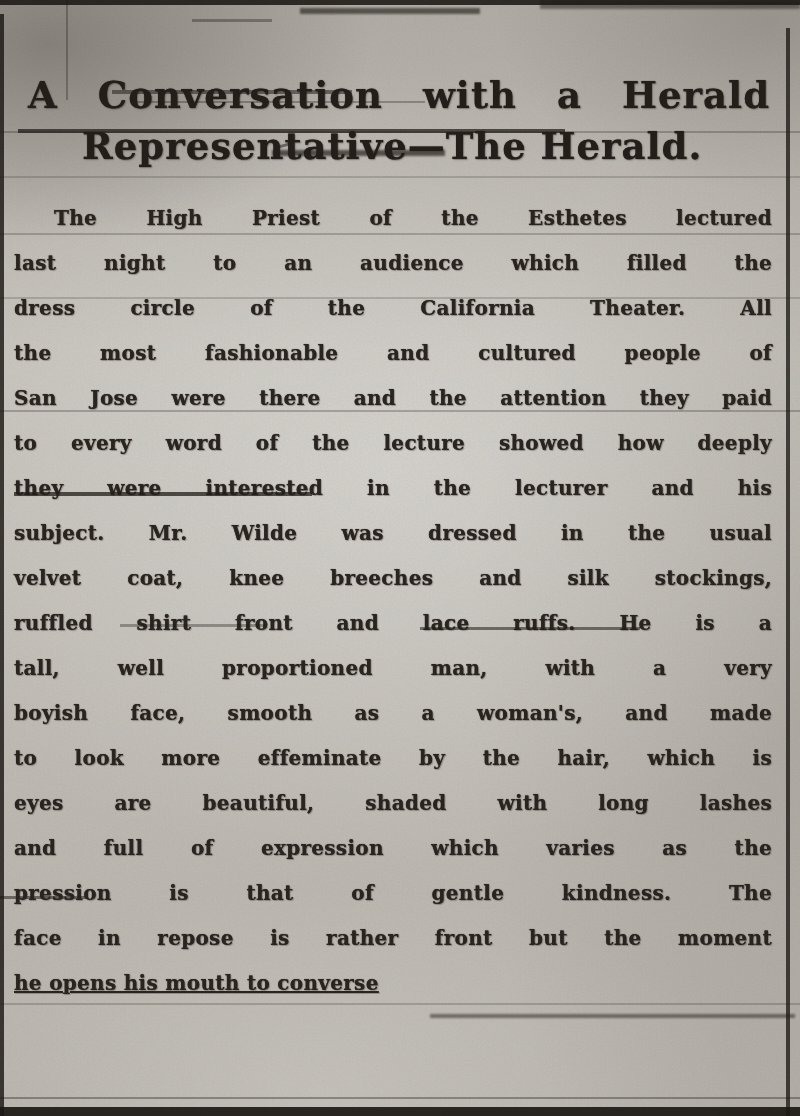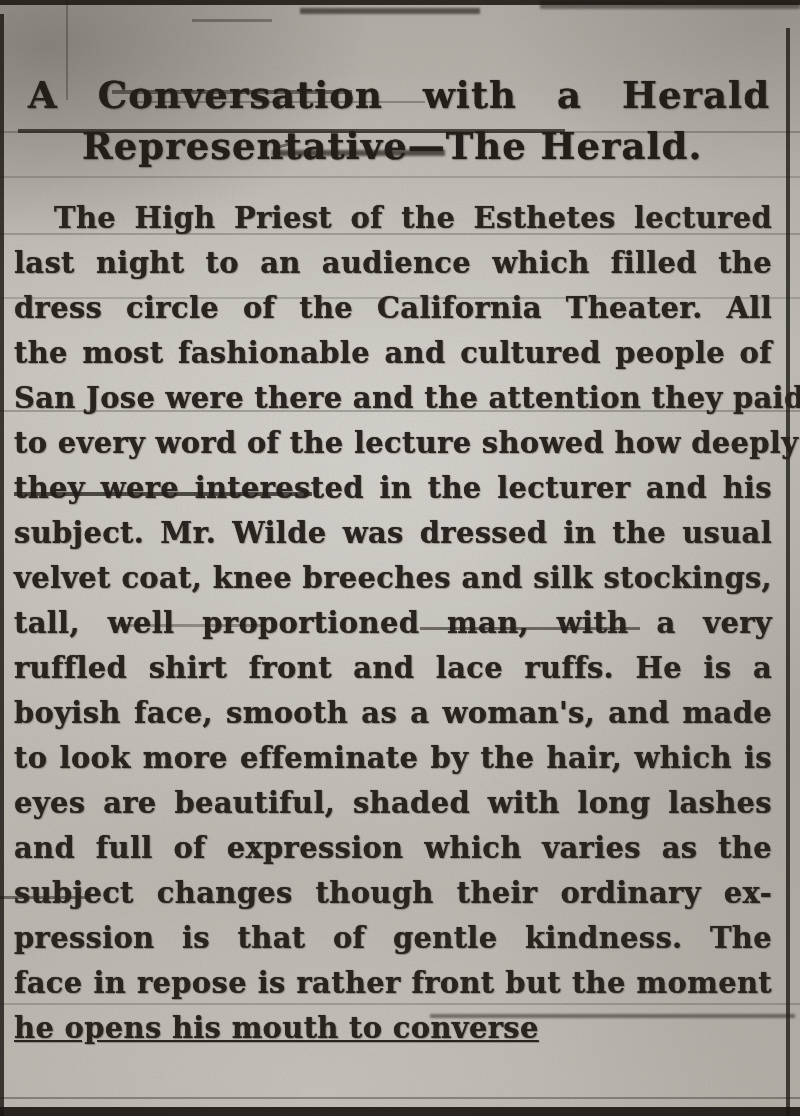--- a/index.html
+++ b/index.html
@@ -23,21 +23,21 @@
     font-weight:700;font-size:37px;line-height:51px;color:#241f1a;
     letter-spacing:1px;
     text-shadow:0 0 1px rgba(28,24,20,.85), 1px 1px 1.5px rgba(40,36,30,.35);
     filter:blur(.25px);
     margin-top:28px;
   }
   .h1{text-align:justify;text-align-last:justify;}
   .h2{padding-left:54px;}
   .bodytext{
     position:absolute;left:14px;top:196px;width:758px;z-index:3;
-    font-weight:700;font-size:29px;line-height:45px;color:#2a2520;
+    font-weight:700;font-size:20px;line-height:45px;color:#2a2520;
     letter-spacing:.3px;
     text-shadow:0 0 1px rgba(32,28,24,.8), 1px 1px 1px rgba(45,40,34,.3);
     filter:blur(.2px);
   }
   .bl{text-align:justify;text-align-last:justify;height:45px;overflow:visible;white-space:nowrap;}
   .bl.indent{text-indent:40px;}
   .bl.last{text-align-last:left;text-decoration:underline;}
 </style>
 </head>
 <body>
@@ -75,27 +75,26 @@
   <div class="bodytext">
     <div class="bl indent">The High Priest of the Esthetes lectured</div>
     <div class="bl">last night to an audience which filled the</div>
     <div class="bl">dress circle of the California Theater. All</div>
     <div class="bl">the most fashionable and cultured people of</div>
     <div class="bl">San Jose were there and the attention they paid</div>
     <div class="bl">to every word of the lecture showed how deeply</div>
     <div class="bl">they were interested in the lecturer and his</div>
     <div class="bl">subject. Mr. Wilde was dressed in the usual</div>
     <div class="bl">velvet coat, knee breeches and silk stockings,</div>
+    <div class="bl">ruffled shirt front and lace ruffs. He is a</div>
     <div class="bl">tall, well proportioned man, with a very</div>
-    <div class="bl">ruffled shirt front and lace ruffs. He is a</div>
     <div class="bl">boyish face, smooth as a woman's, and made</div>
     <div class="bl">to look more effeminate by the hair, which is</div>
     <div class="bl">eyes are beautiful, shaded with long lashes</div>
     <div class="bl">and full of expression which varies as the</div>
-    <div class="bl">subject changes though their ordinary ex-</div>
     <div class="bl">pression is that of gentle kindness. The</div>
     <div class="bl">face in repose is rather front but the moment</div>
     <div class="bl last">he opens his mouth to converse</div>
   </div>
 
   <div class="strike" style="left:14px;top:492px;width:298px;height:4px;opacity:.75;filter:blur(.4px);"></div>
   <div class="strike" style="left:120px;top:624px;width:145px;height:3px;opacity:.35;filter:blur(.4px);"></div>
   <div class="strike" style="left:420px;top:627px;width:220px;height:3px;opacity:.55;filter:blur(.4px);"></div>
   <div class="strike" style="left:430px;top:1014px;width:365px;height:4px;opacity:.5;filter:blur(.8px);"></div>
 

